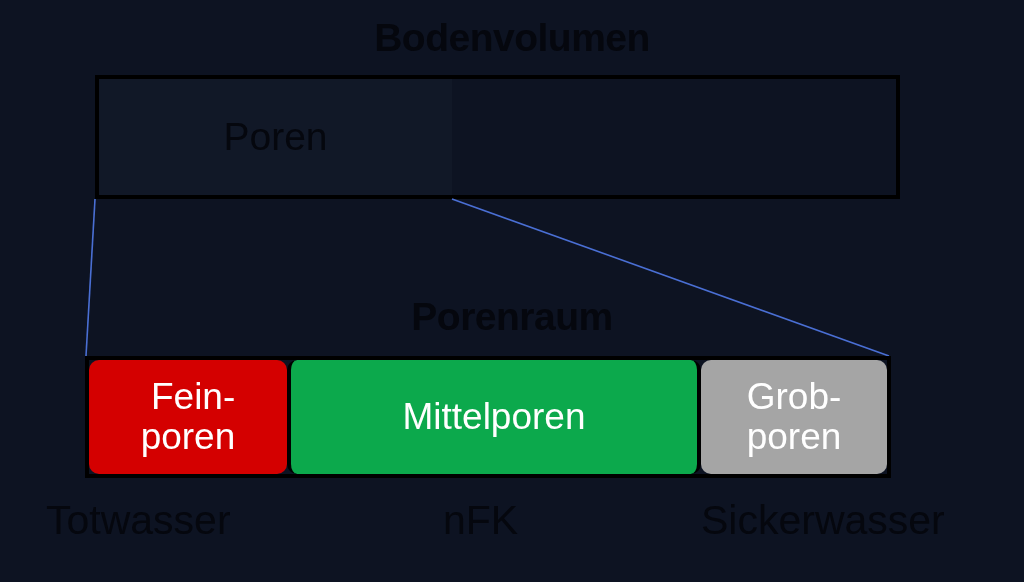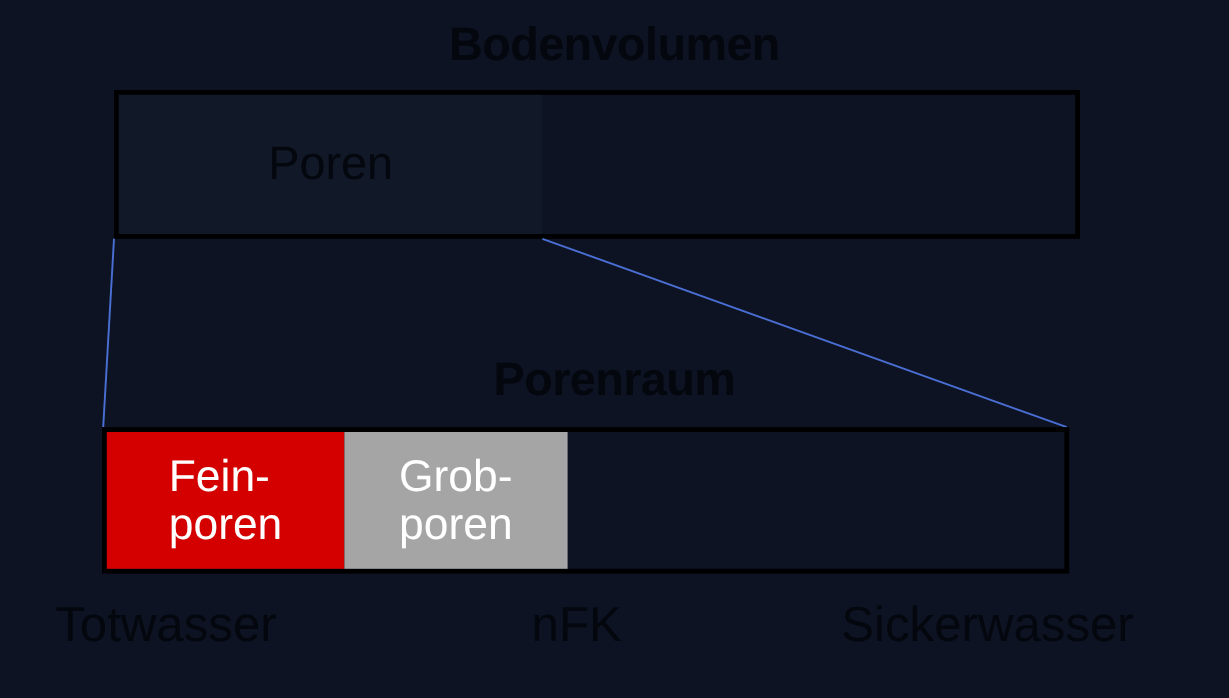--- a/index.html
+++ b/index.html
@@ -77,26 +77,27 @@
     height: 122px;
     display: flex;
     box-sizing: border-box;
     border: 4px solid #000000;
     background: #0d1322;
   }
   #bar-porenraum .seg {
     display: flex;
     align-items: center;
     justify-content: center;
-    text-align: left;
+    text-align: right;
     box-sizing: border-box;
     font-size: 37px;
     line-height: 1.08;
     color: #ffffff;
     white-space: pre-line;
+    border-radius: 10px;
   }
   #seg-feinporen {
     width: 24.8%;
     background: #d40000;
   }
   #seg-mittelporen {
     width: 51.9%;
     background: #0ca94c;
     border-left: 4px solid #000000;
     border-right: 4px solid #000000;
@@ -142,20 +143,21 @@
   <svg id="connectors" viewBox="0 0 1024 582" xmlns="http://www.w3.org/2000/svg">
     <line x1="95" y1="199" x2="86" y2="356" stroke="#4a6fd4" stroke-width="1.6"></line>
     <line x1="452" y1="199" x2="889" y2="356" stroke="#4a6fd4" stroke-width="1.6"></line>
   </svg>
 
   <div class="section-title" id="title-porenraum">Porenraum</div>
 
   <div id="bar-porenraum">
     <div class="seg" id="seg-feinporen">Fein-
 poren</div>
+    <div class="seg" id="seg-mittelporen">Mittelporen</div>
     <div class="seg" id="seg-grobporen">Grob-
 poren</div>
   </div>
 
   <div class="caption" id="caption-totwasser">Totwasser</div>
   <div class="caption" id="caption-nfk">nFK</div>
   <div class="caption" id="caption-sickerwasser">Sickerwasser</div>
 
 </div>
 

